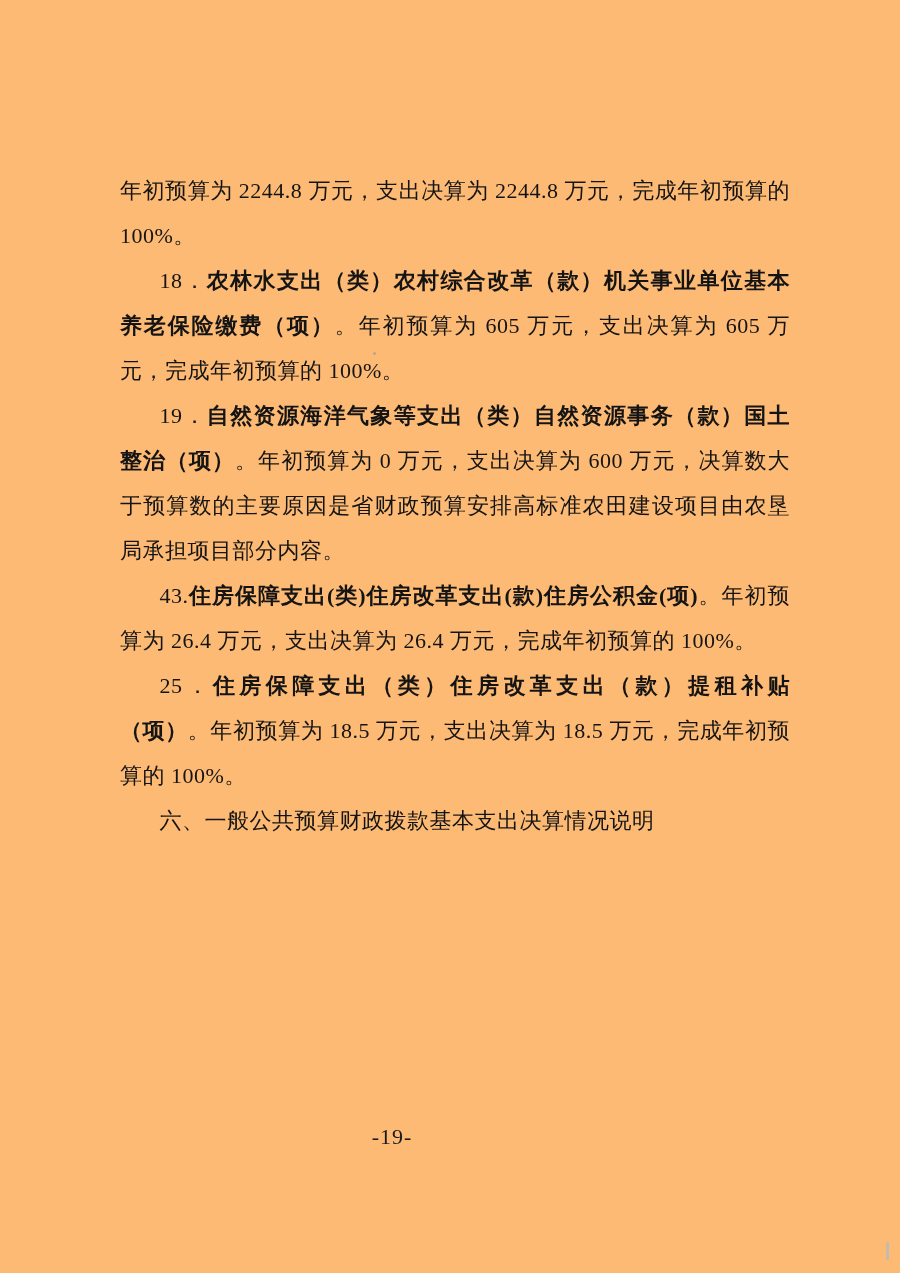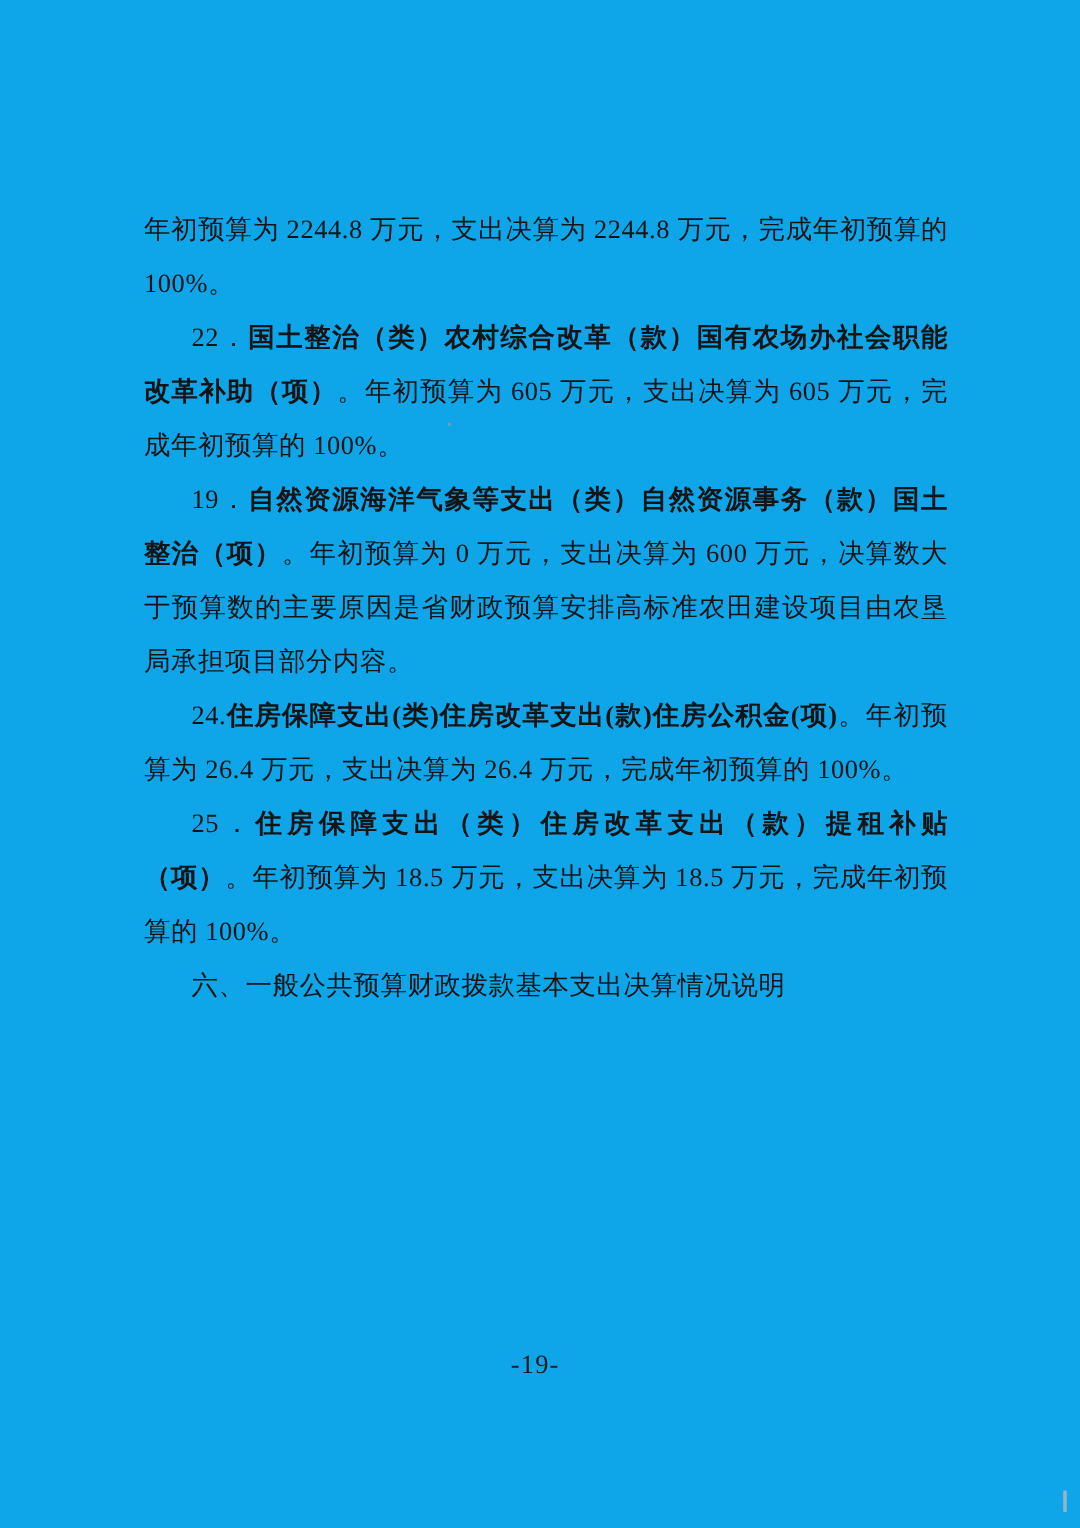--- a/index.html
+++ b/index.html
@@ -4,21 +4,21 @@
 <style>
   html, body {
     margin: 0;
     padding: 0;
     background: #ffffff;
   }
   .page {
     position: relative;
     width: 900px;
     height: 1273px;
-    background: #0ea5e9;
+    background: #fdba74;
     overflow: hidden;
     font-family: "Liberation Serif", "DejaVu Serif", serif;
     color: #141414;
   }
   .doc-body {
     position: absolute;
     left: 120px;
     top: 168px;
     width: 670px;
   }
@@ -34,27 +34,26 @@
   }
   .para.no-indent {
     text-indent: 0;
   }
   .bold {
     font-weight: 700;
   }
   .footer-pagenum {
     position: absolute;
     top: 1124px;
-    left: 12px;
+    left: 0;
     width: 784px;
     text-align: center;
     font-size: 22px;
     letter-spacing: 1px;
     color: #1a1a1a;
-    padding-left: 42px;
   }
   
   .scan-mark {
     position: absolute;
     left: 886px;
     top: 1242px;
     width: 3px;
     height: 18px;
     background: #b9b9b9;
     opacity: 0.8;
@@ -73,25 +72,25 @@
 </style>
 </head>
 <body>
 
 <div class="page">
 
   <div class="doc-body">
 
     <p class="para no-indent">年初预算为 2244.8 万元，支出决算为 2244.8 万元，完成年初预算的 100%。</p>
 
-    <p class="para"><span>22．</span><span class="bold">国土整治（类）农村综合改革（款）国有农场办社会职能改革补助（项）</span><span>。年初预算为 605 万元，支出决算为 605 万元，完成年初预算的 100%。</span></p>
+    <p class="para"><span>18．</span><span class="bold">农林水支出（类）农村综合改革（款）机关事业单位基本养老保险缴费（项）</span><span>。年初预算为 605 万元，支出决算为 605 万元，完成年初预算的 100%。</span></p>
 
     <p class="para"><span>19．</span><span class="bold">自然资源海洋气象等支出（类）自然资源事务（款）国土整治（项）</span><span>。年初预算为 0 万元，支出决算为 600 万元，决算数大于预算数的主要原因是省财政预算安排高标准农田建设项目由农垦局承担项目部分内容。</span></p>
 
-    <p class="para"><span>24.</span><span class="bold">住房保障支出(类)住房改革支出(款)住房公积金(项)</span><span>。年初预算为 26.4 万元，支出决算为 26.4 万元，完成年初预算的 100%。</span></p>
+    <p class="para"><span>43.</span><span class="bold">住房保障支出(类)住房改革支出(款)住房公积金(项)</span><span>。年初预算为 26.4 万元，支出决算为 26.4 万元，完成年初预算的 100%。</span></p>
 
     <p class="para"><span>25．</span><span class="bold">住房保障支出（类）住房改革支出（款）提租补贴（项）</span><span>。年初预算为 18.5 万元，支出决算为 18.5 万元，完成年初预算的 100%。</span></p>
 
     <p class="para">六、一般公共预算财政拨款基本支出决算情况说明</p>
 
 
   </div>
 
   <div class="footer-pagenum">-19-</div>
 

